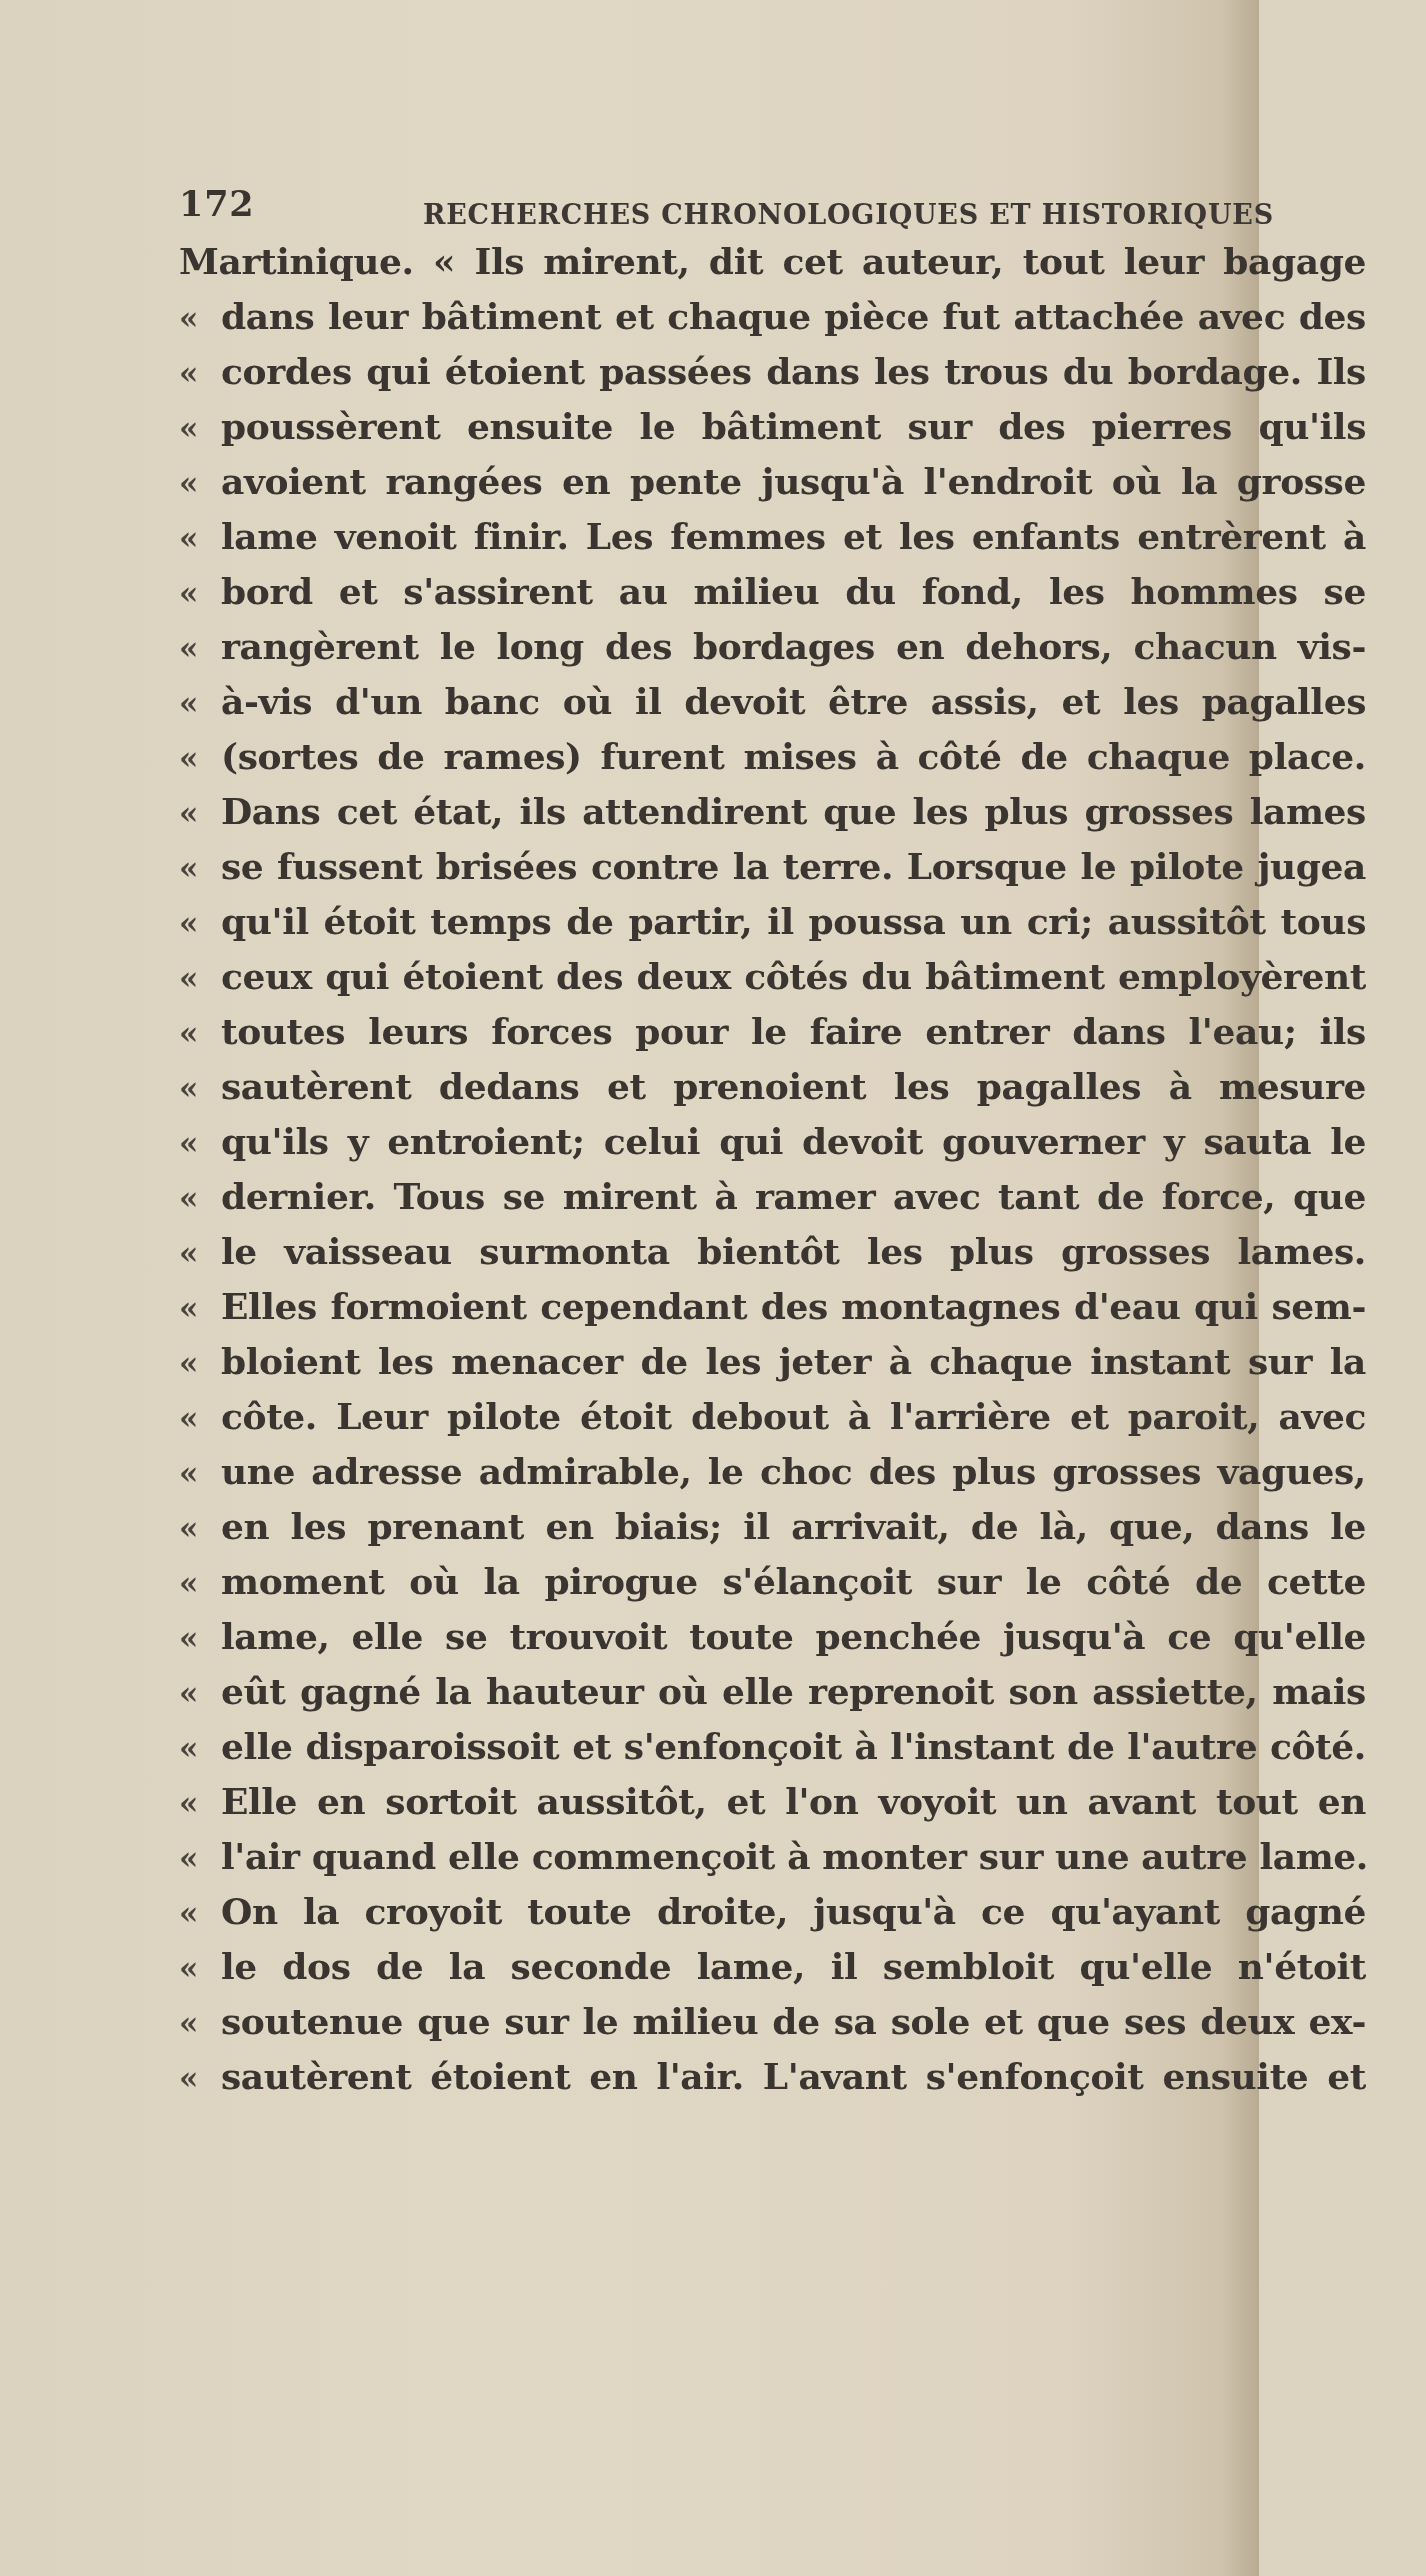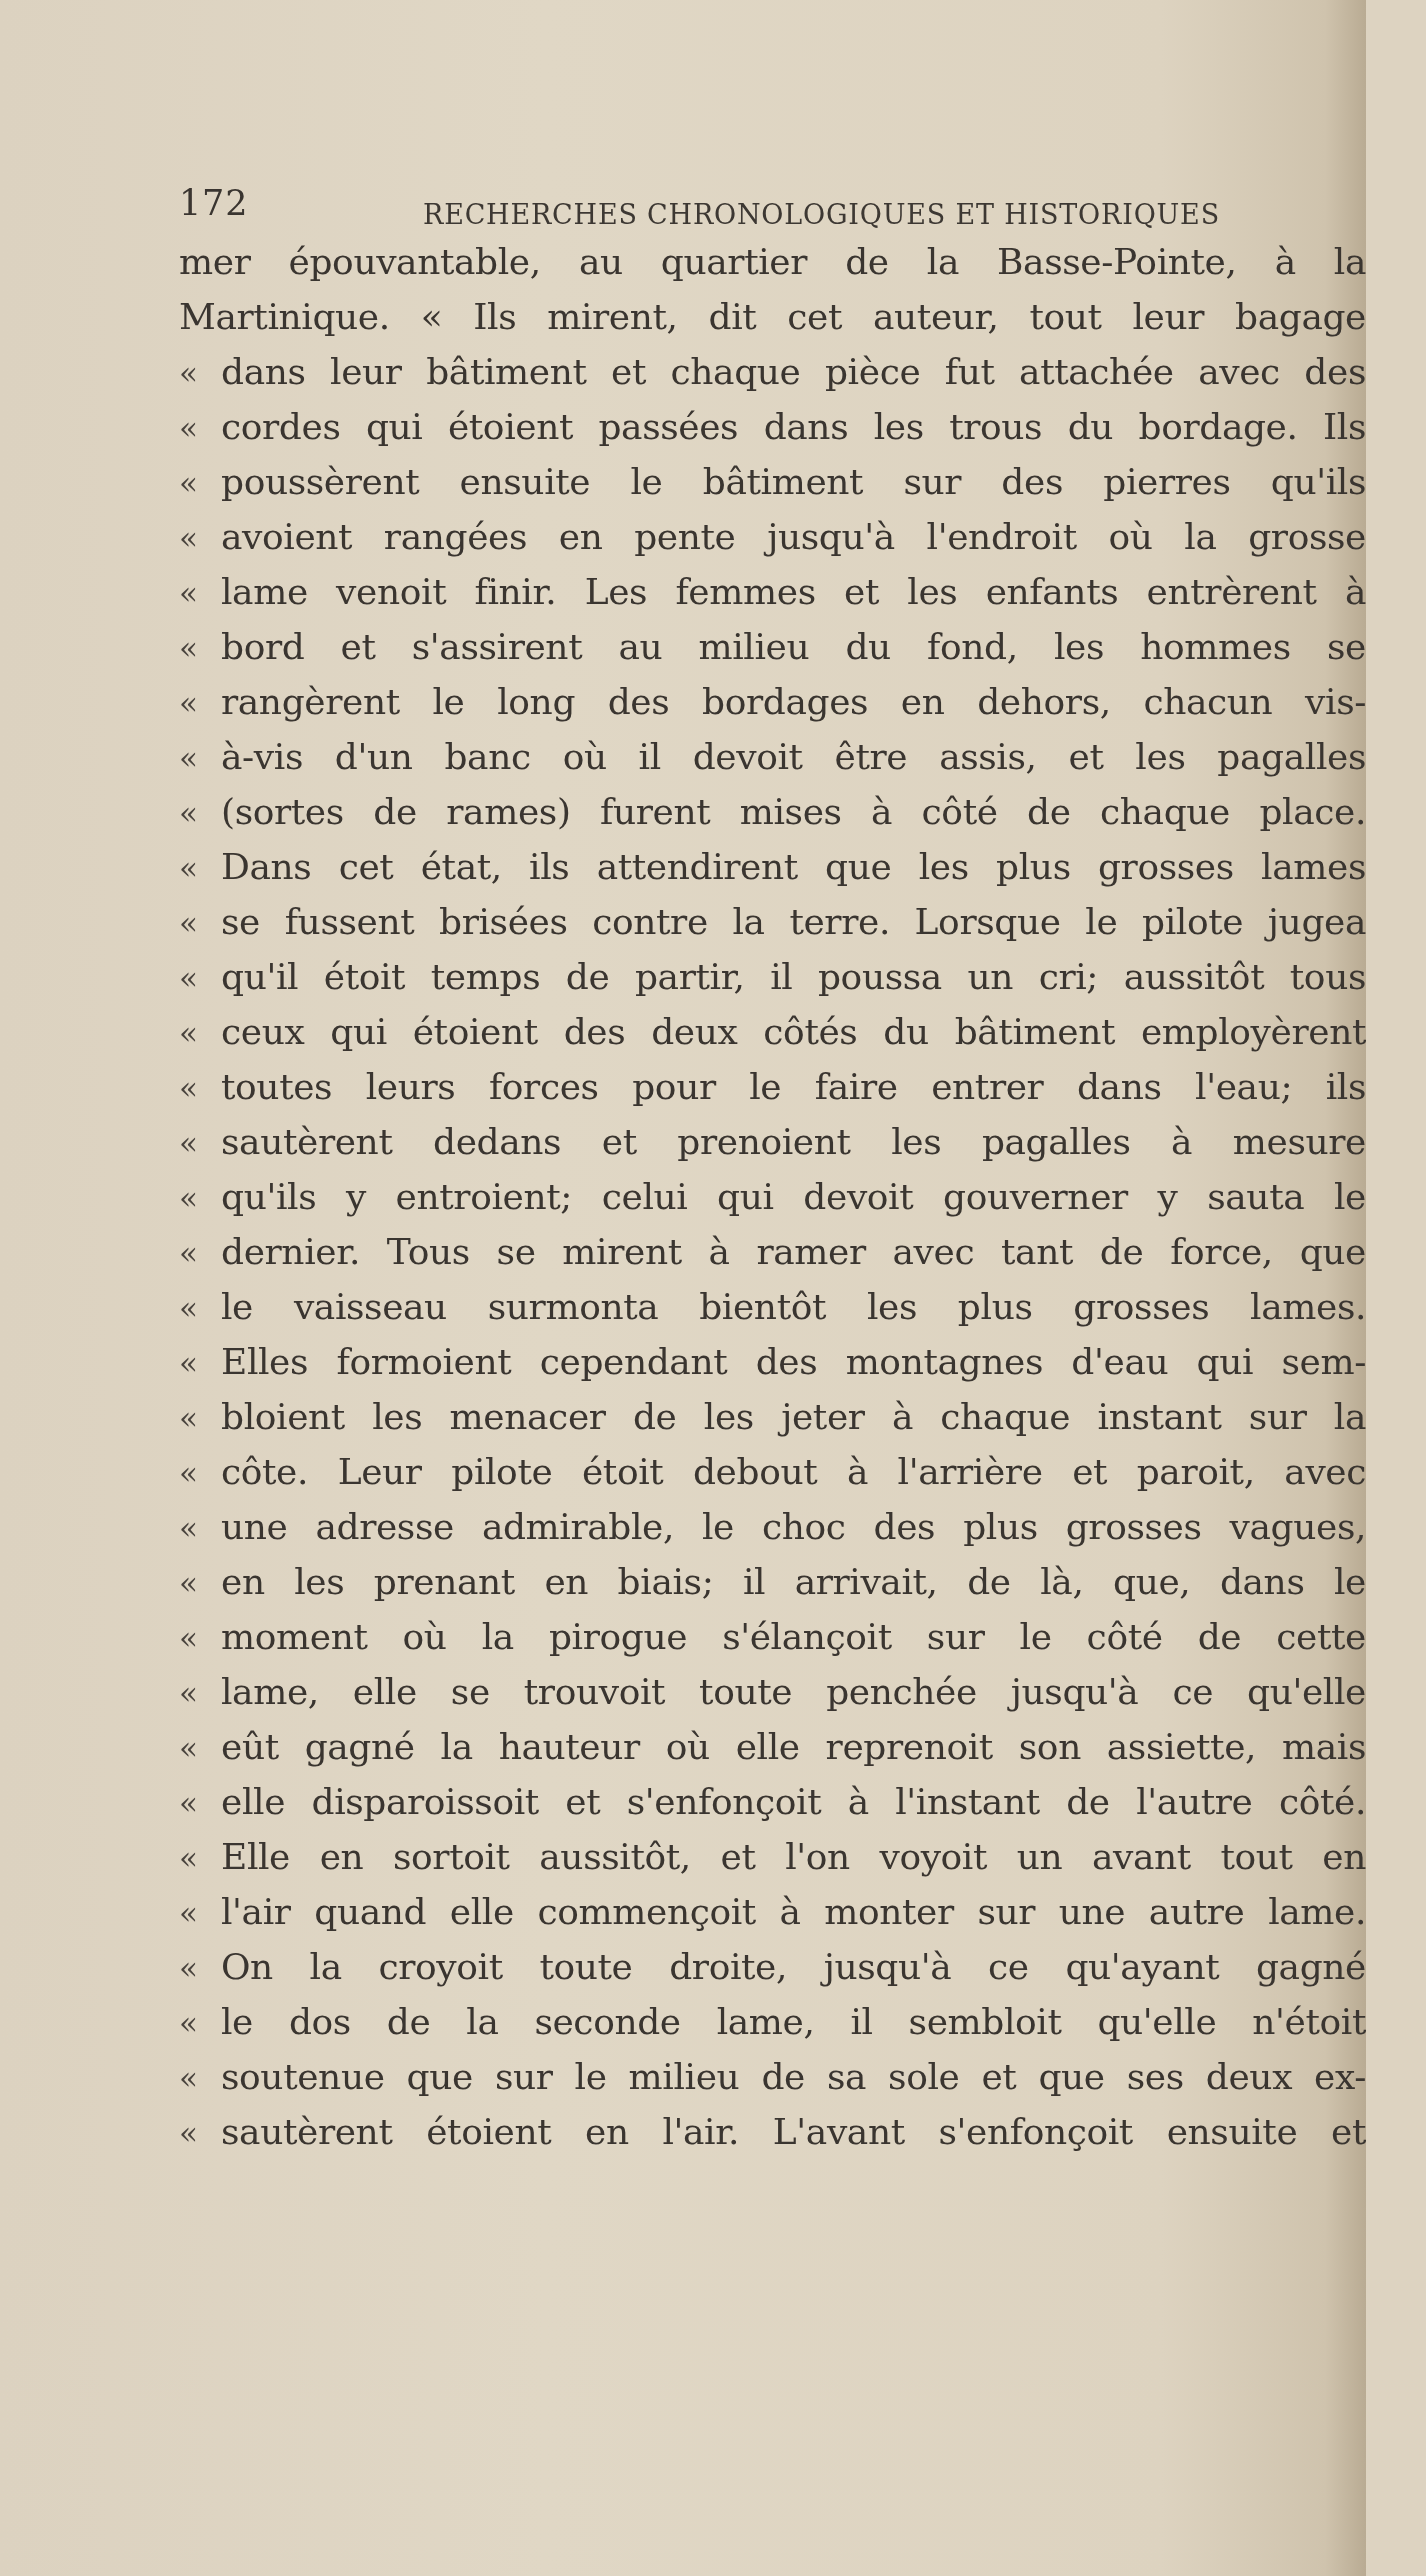--- a/index.html
+++ b/index.html
@@ -4,22 +4,23 @@
 <style>
   html, body { margin: 0; padding: 0; }
   body {
     width: 1427px; height: 2576px;
     background: #ddd3c1;
     position: relative; overflow: hidden;
     font-family: "DejaVu Serif", "Liberation Serif", serif;
     color: #3a3530;
   }
   .page {
-    position: absolute; left: 0; top: 0; width: 1366px; height: 2576px;
+    position: absolute; left: 0; top: 0; width: 1259px; height: 2576px;
     background: linear-gradient(90deg, #dcd2c0 0%, #e0d7c5 40%, #ddd3c0 85%, #cfc3ad 97%, #b9ab93 100%);
+    font-weight: bold;
   }
   .header {
     position: absolute; top: 178px; left: 179px; width: 1187px; height: 46px;
   }
   .page-number {
     position: absolute; left: 0; top: 4.6px;
     font-size: 35px; letter-spacing: 0.8px; color: #3a3530;
   }
   .running-title {
     position: absolute; left: 244px; top: 21px;
@@ -46,23 +47,20 @@
 </head>
 <body>
 
 <div class="page">
   <div class="header">
     <span class="page-number">172</span>
     <span class="running-title">RECHERCHES CHRONOLOGIQUES ET HISTORIQUES</span>
   </div>
 
   <div class="body-text" id="body-text">
-      <div class="line">
-        <span class="txt">mer épouvantable, au quartier de la Basse-Pointe, à la</span>
-      </div>
       <div class="line">
         <span class="txt">Martinique. « Ils mirent, dit cet auteur, tout leur bagage</span>
       </div>
       <div class="line">
         <span class="quote">«</span>
         <span class="txt">dans leur bâtiment et chaque pièce fut attachée avec des</span>
       </div>
       <div class="line">
         <span class="quote">«</span>
         <span class="txt">cordes qui étoient passées dans les trous du bordage. Ils</span>

